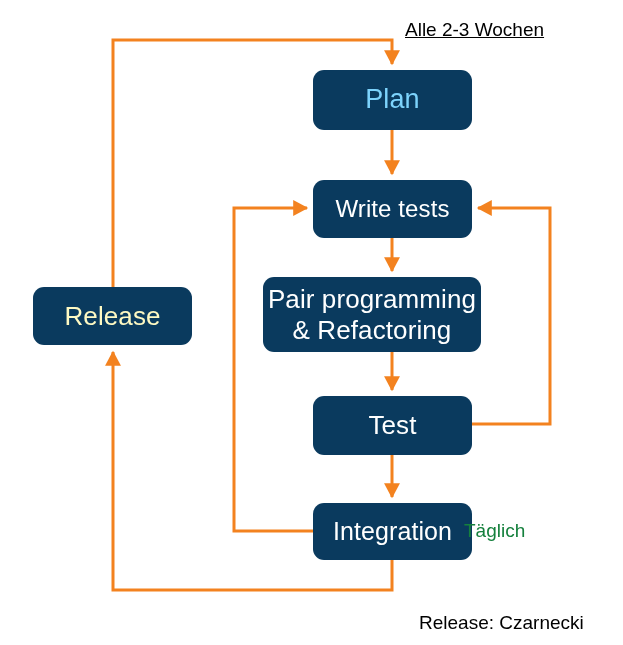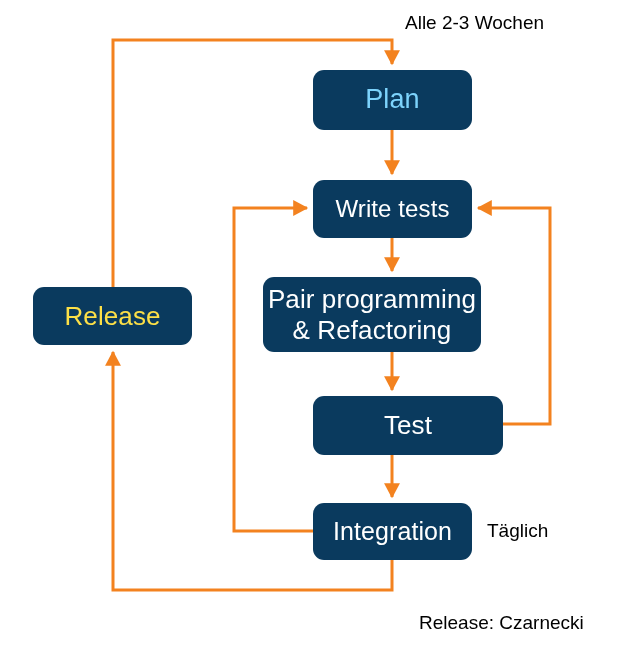--- a/index.html
+++ b/index.html
@@ -77,29 +77,29 @@
       <div class="node" style="left: 313px; top: 70px; width: 159px; height: 60px; font-size: 27px; background: rgb(10, 58, 94); color: #7dd3fc;">
         <span class="node-label">Plan</span>
       </div>
       <div class="node" style="left: 313px; top: 180px; width: 159px; height: 58px; font-size: 24px; background: rgb(10, 58, 94); color: rgb(255, 255, 255);">
         <span class="node-label">Write tests</span>
       </div>
       <div class="node" style="left: 263px; top: 277px; width: 218px; height: 75px; font-size: 26px; background: rgb(10, 58, 94); color: rgb(255, 255, 255);">
         <span class="node-label">Pair programming
 &amp; Refactoring</span>
       </div>
-      <div class="node" style="left: 313px; top: 396px; width: 190px; height: 59px; font-size: 26px; background: rgb(10, 58, 94); color: rgb(255, 255, 255);">
+      <div class="node" style="left: 313px; top: 396px; width: 159px; height: 59px; font-size: 26px; background: rgb(10, 58, 94); color: rgb(255, 255, 255);">
         <span class="node-label">Test</span>
       </div>
       <div class="node" style="left: 313px; top: 503px; width: 159px; height: 57px; font-size: 25px; background: rgb(10, 58, 94); color: rgb(255, 255, 255); text-align: right;">
         <span class="node-label">Integration</span>
       </div>
-      <div class="node" style="left: 33px; top: 287px; width: 159px; height: 58px; font-size: 26px; background: rgb(10, 58, 94); color: #fde047;">
+      <div class="node" style="left: 33px; top: 287px; width: 159px; height: 58px; font-size: 26px; background: rgb(10, 58, 94); color: #fef9c3;">
         <span class="node-label">Release</span>
       </div>
     </div>
   <div id="captions-layer">
-      <div class="caption" style="left: 405px; top: 12px; color: rgb(0, 0, 0);">Alle 2-3 Wochen</div>
-      <div class="caption" style="left: 487px; top: 520px; color: #000000;">Täglich</div>
+      <div class="caption" style="left: 405px; top: 19px; color: rgb(0, 0, 0); text-decoration: underline;">Alle 2-3 Wochen</div>
+      <div class="caption" style="left: 464px; top: 520px; color: #15803d;">Täglich</div>
       <div class="caption" style="left: 419px; top: 612px; color: rgb(0, 0, 0);">Release: Czarnecki</div>
     </div>
 
 </div>
 
 </body></html>

